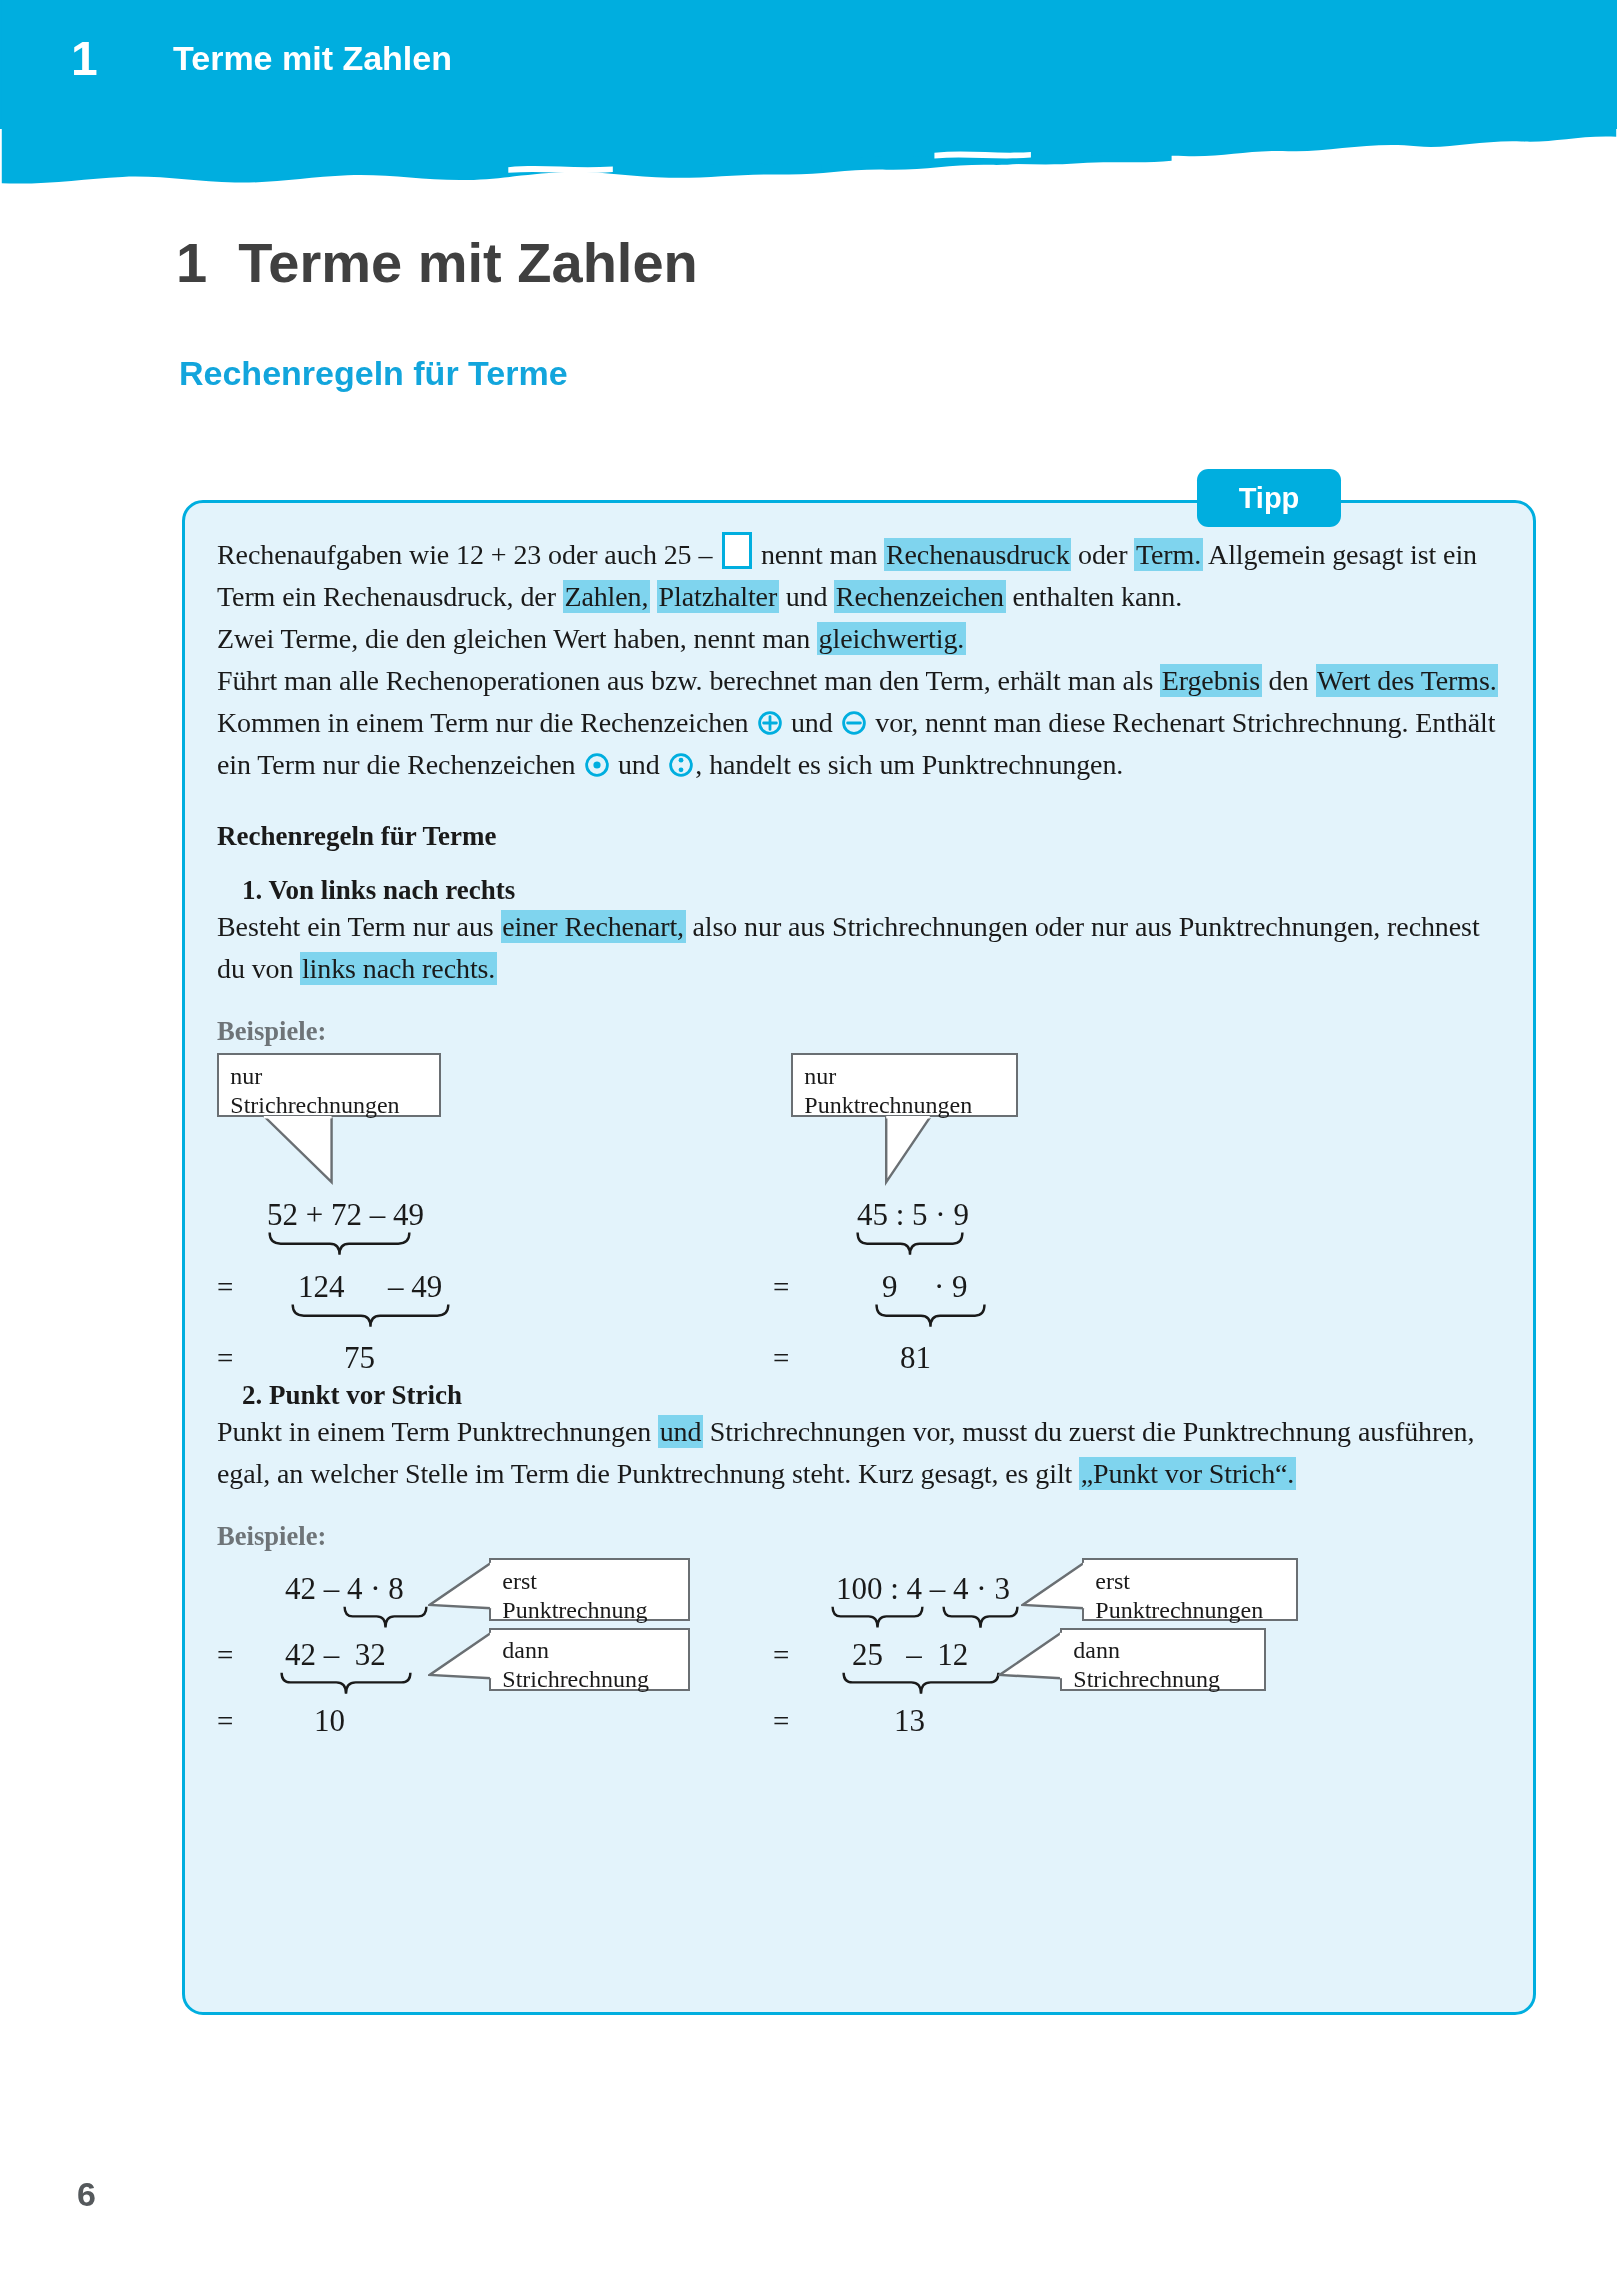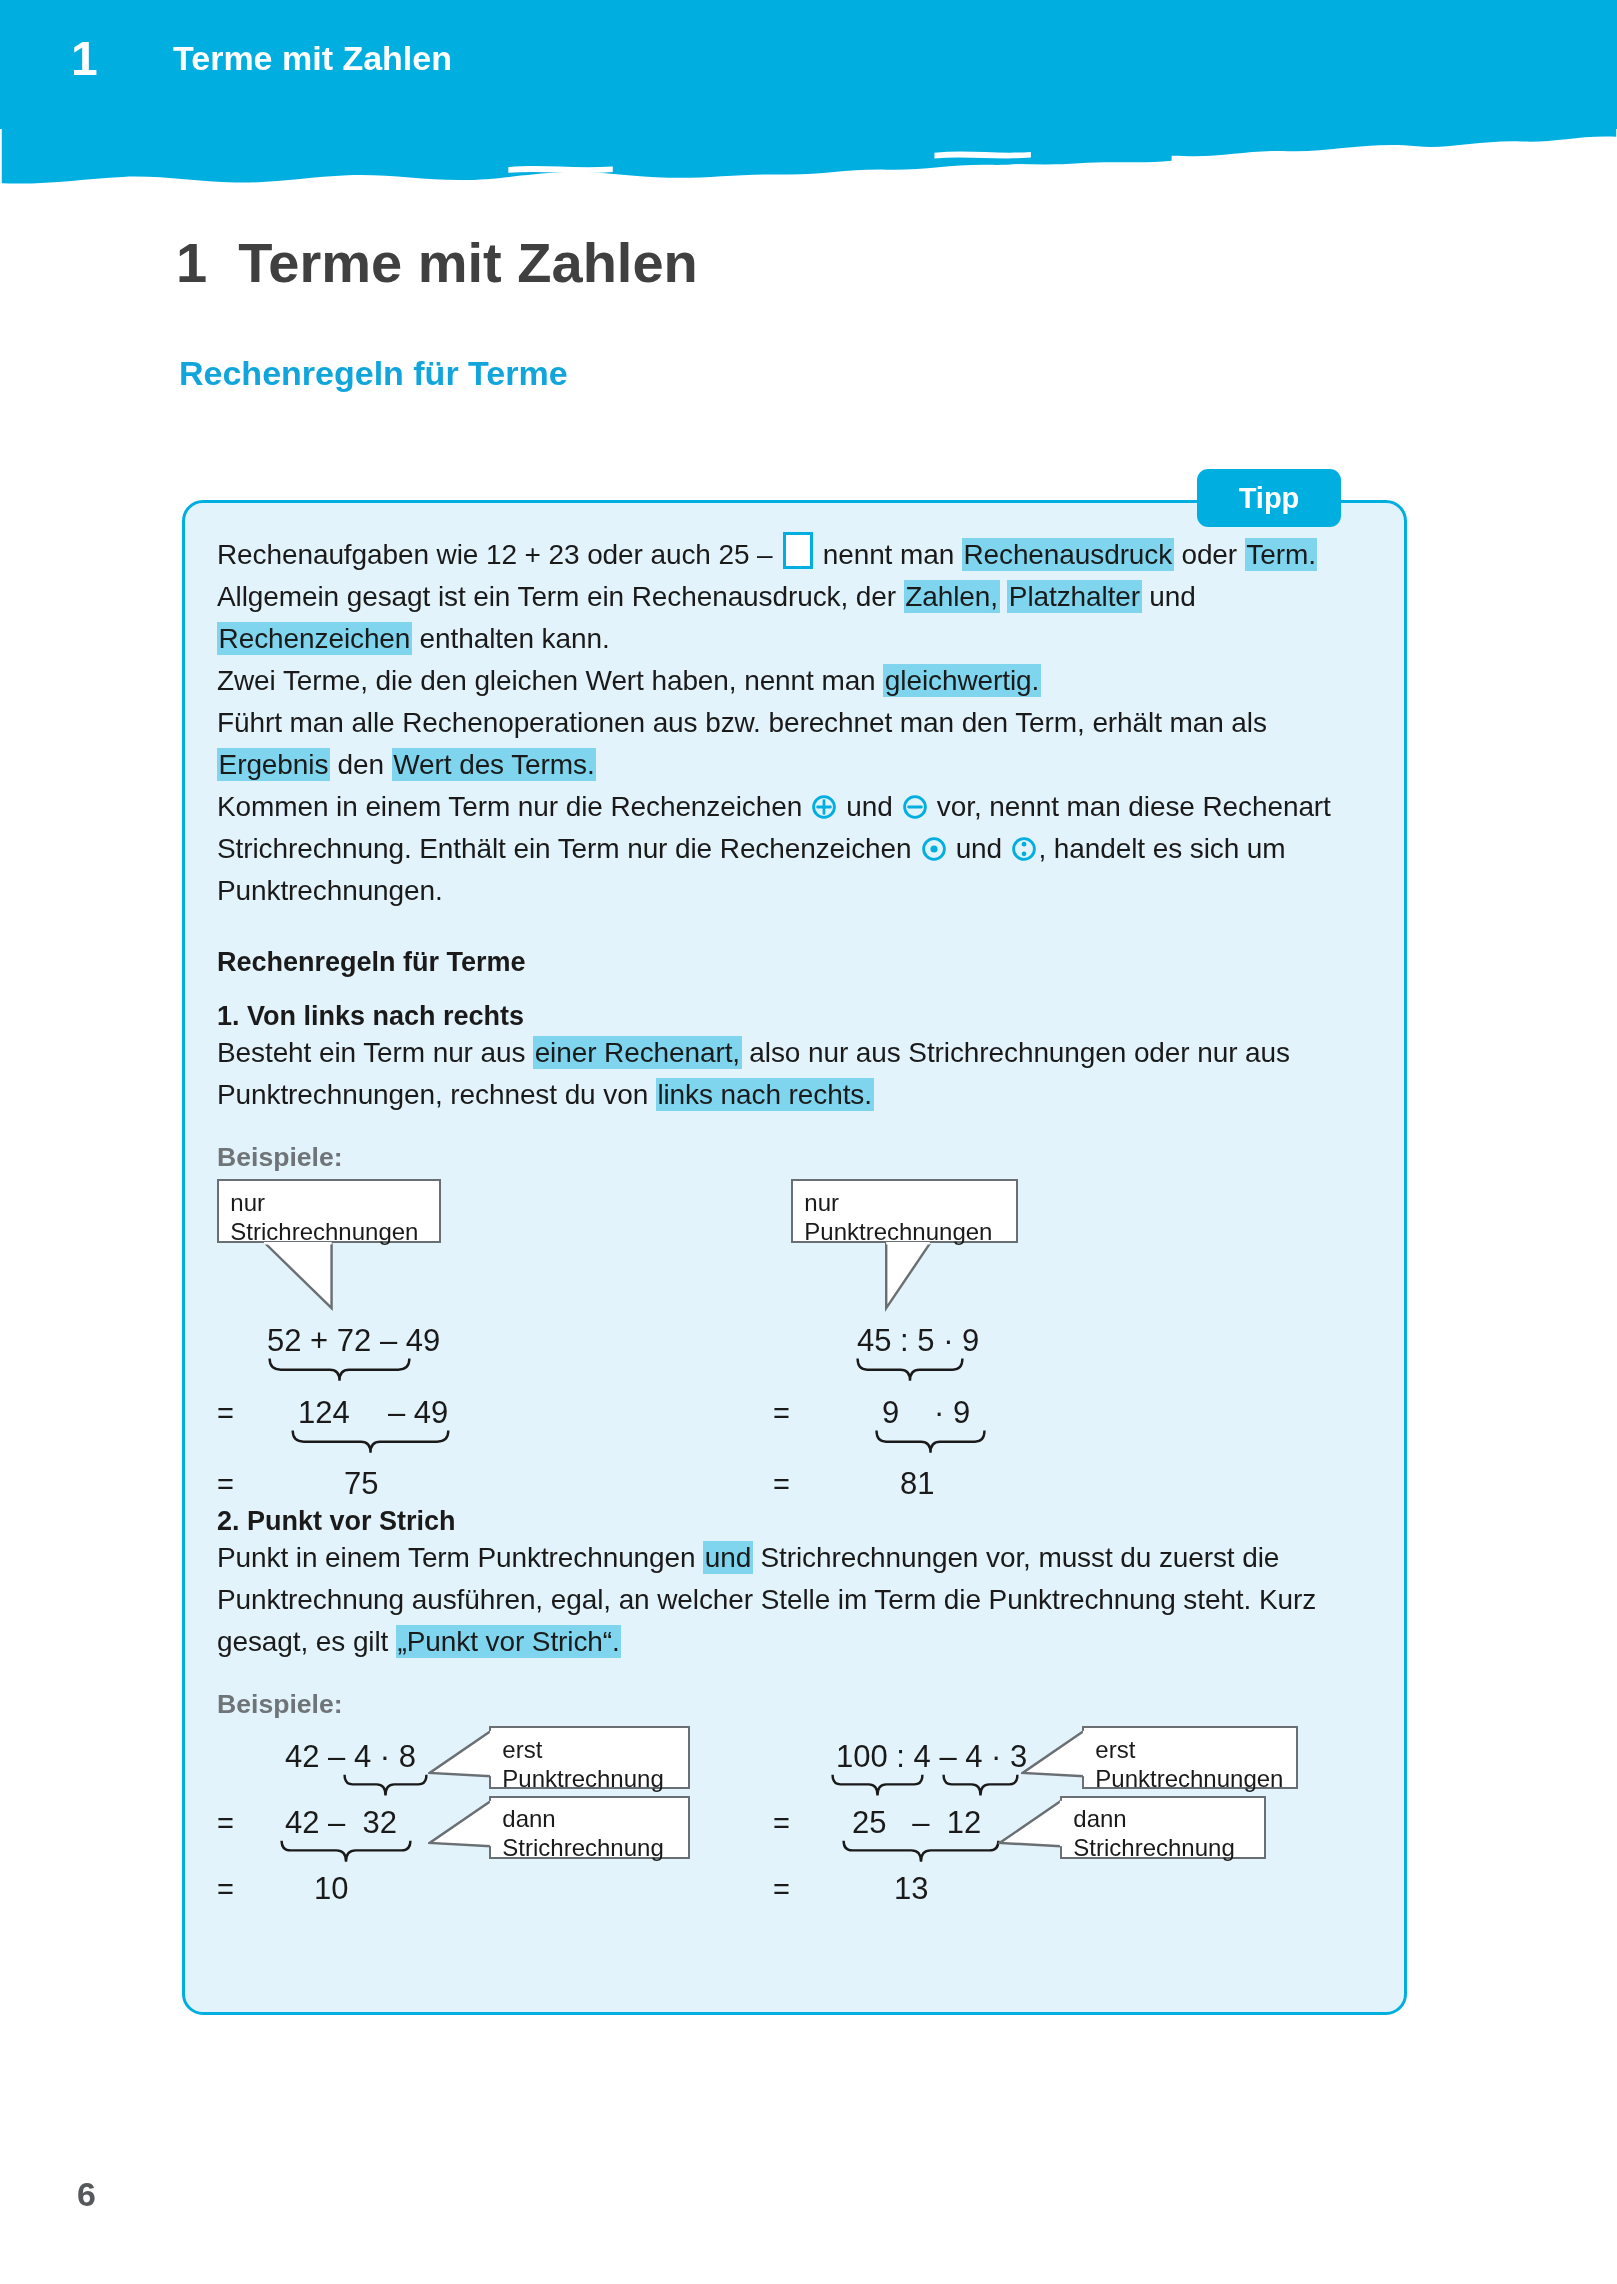--- a/index.html
+++ b/index.html
@@ -48,26 +48,27 @@
     width:144px;height:58px;border-radius:11.3px;
     background:#00AEDF;color:#ffffff;
     font-size:29px;font-weight:bold;
     display:flex;align-items:center;justify-content:center;
     z-index:4;
   }
 
   
   #info-box{
     position:absolute;left:182px;top:500px;
-    width:1225px;height:1515px;
+    width:1354px;height:1515px;
     box-sizing:border-box;
     border:3.2px solid #00AEDF;
     border-radius:21px;
     background:#E3F3FB;
     z-index:2;
+    font-family:Liberation Serif, serif;
   }
   #info-box-inner{
     position:absolute;left:32px;top:29px;right:24px;
   }
 
   
   .prose{
     font-size:28px;line-height:42px;color:#1a1a1a;
     letter-spacing:-0.1px;
   }
@@ -82,20 +83,21 @@
     vertical-align:-3.2px;margin:0 2.4px;
   }
 
   .subhead{
     font-size:27px;font-weight:bold;color:#1a1a1a;
     margin-top:35px;
   }
   .rulehead{
     font-size:27px;font-weight:bold;color:#1a1a1a;
     margin-top:22.6px;
+    margin-left:25px;
   }
   .beispiele{
     font-size:26.6px;font-weight:bold;color:#6E7478;
     margin-top:26px;
   }
 
   
   .ex-wrap{position:relative;}
 
   .bubble{

